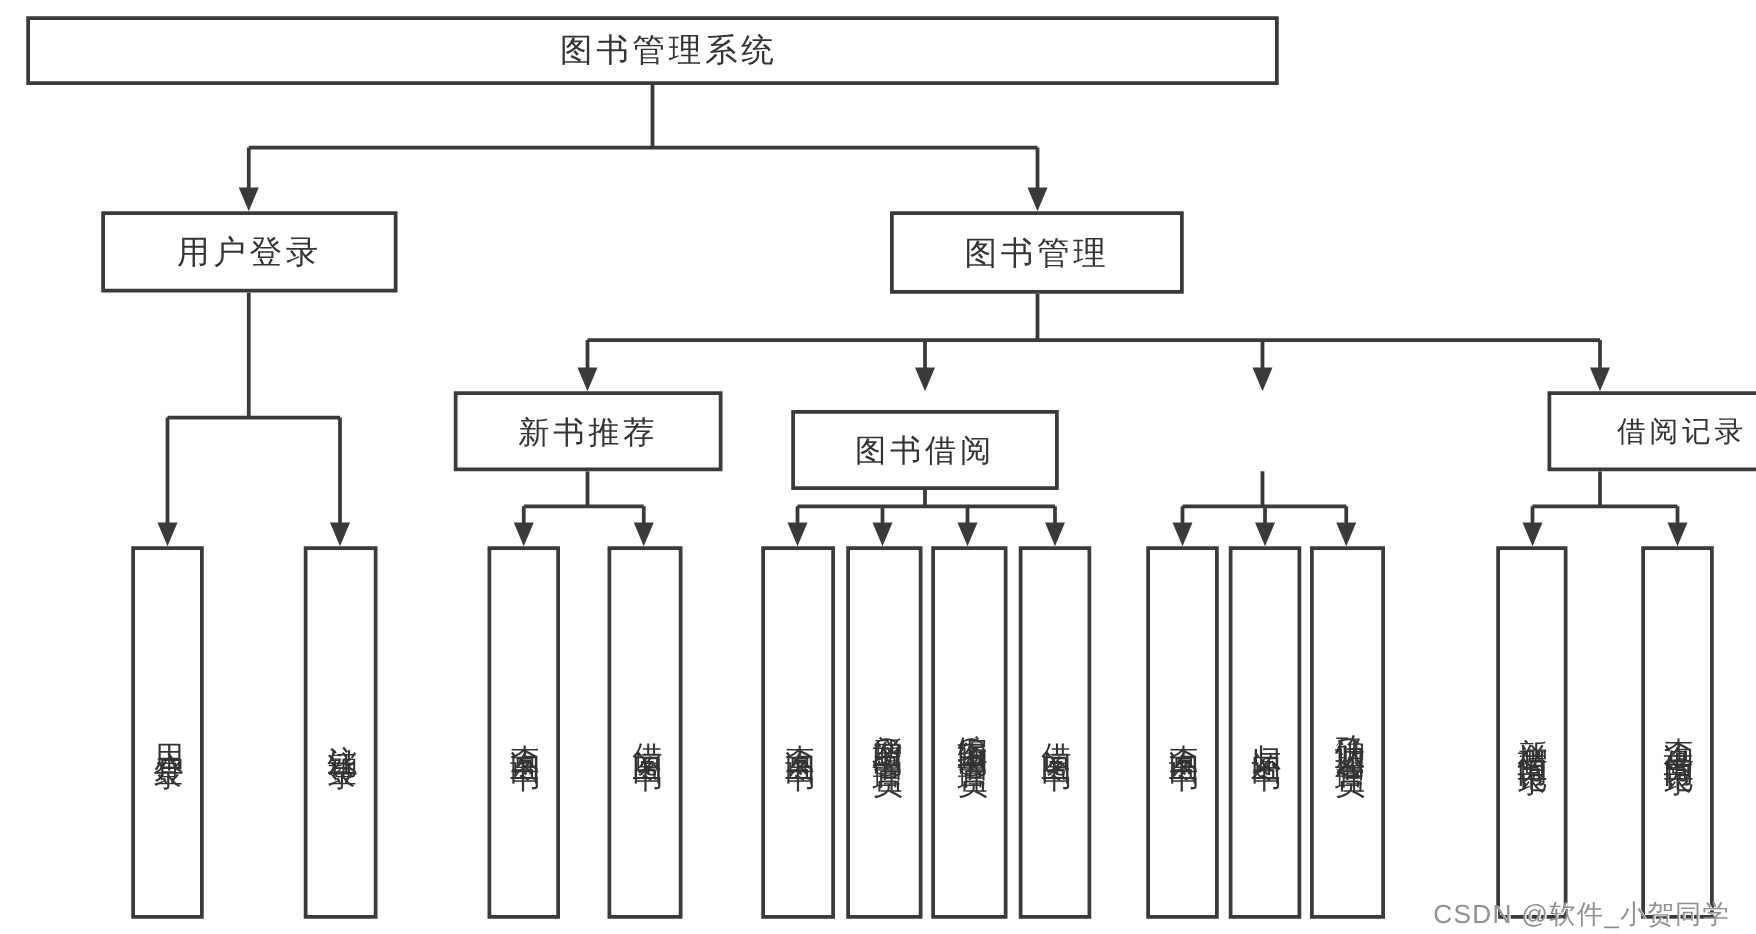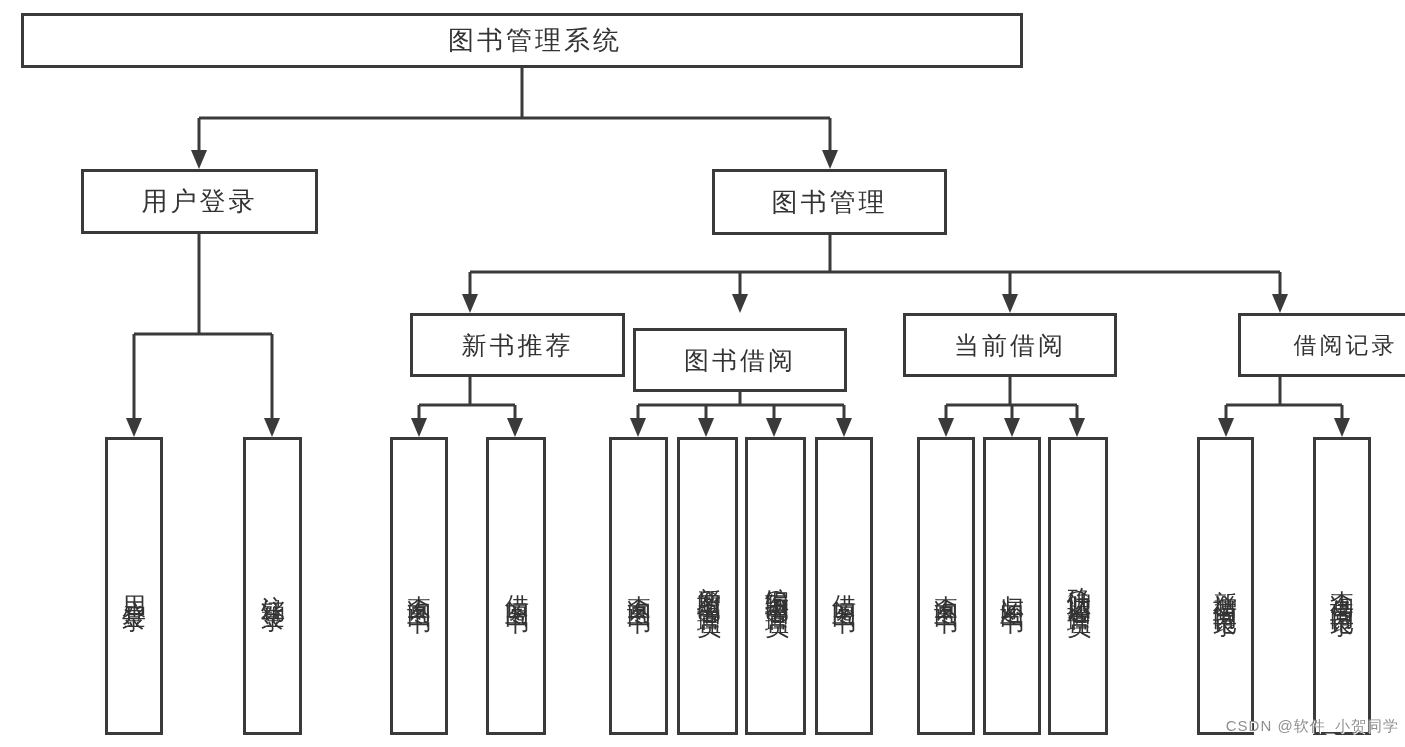--- a/index.html
+++ b/index.html
@@ -47,22 +47,22 @@
     writing-mode: vertical-rl;
     text-align: center;
     font-size: 24px;
     letter-spacing: 5px;
     line-height: 52px;
     color: #333333;
   }
   #watermark {
     position: absolute;
     top: 717px;
-    right: 6px;
-    font-size: 15px;
+    right: 21px;
+    font-size: 21px;
     letter-spacing: 1px;
     color: #8f9093;
     white-space: nowrap;
     text-shadow: 1px 1px 0 #ffffff;
   }
 </style>
 </head>
 <body>
 
 <div id="canvas">
@@ -94,23 +94,22 @@
          M1069 418 L1085 418 L1077 437 Z
          M1218 418 L1234 418 L1226 437 Z
          M1334 418 L1350 418 L1342 437 Z"></path>
   </svg>
 
   <div class="hnode" style="left:21px; top:13px; width:1002px; height:55px;padding-left:26px;">图书管理系统</div>
 
   <div class="hnode" style="left:81px; top:169px; width:237px; height:65px;">用户登录</div>
   <div class="hnode" style="left:712px; top:169px; width:235px; height:66px;">图书管理</div>
 
-  <div class="hnode" style="left:363px; top:313px; width:215px; height:64px; font-size:25px;margin-left:47px;">新书推荐</div>
+  <div class="hnode" style="left:363px; top:313px; width:215px; height:64px; font-size:25px;">新书推荐</div>
   <div class="hnode" style="left:633px; top:328px; width:214px; height:64px; font-size:25px;">图书借阅</div>
-  <div class="hnode" style="left:903px; top:313px; width:214px; height:64px; font-size:25px;">当前借阅</div>
   <div class="hnode" style="left:1238px; top:313px; width:215px; height:64px; font-size:23px;">借阅记录</div>
 
   <div class="leaf" style="left:105px;">用户登录</div>
   <div class="leaf" style="left:243px; width:59px;">注销登录</div>
 
   <div class="leaf" style="left:390px;">查询图书</div>
   <div class="leaf" style="left:486px; width:60px;">借阅图书</div>
 
   <div class="leaf" style="left:609px; width:59px;">查询图书</div>
   <div class="leaf" style="left:677px; width:61px; letter-spacing:4px;">新增图书（管理员）</div>

